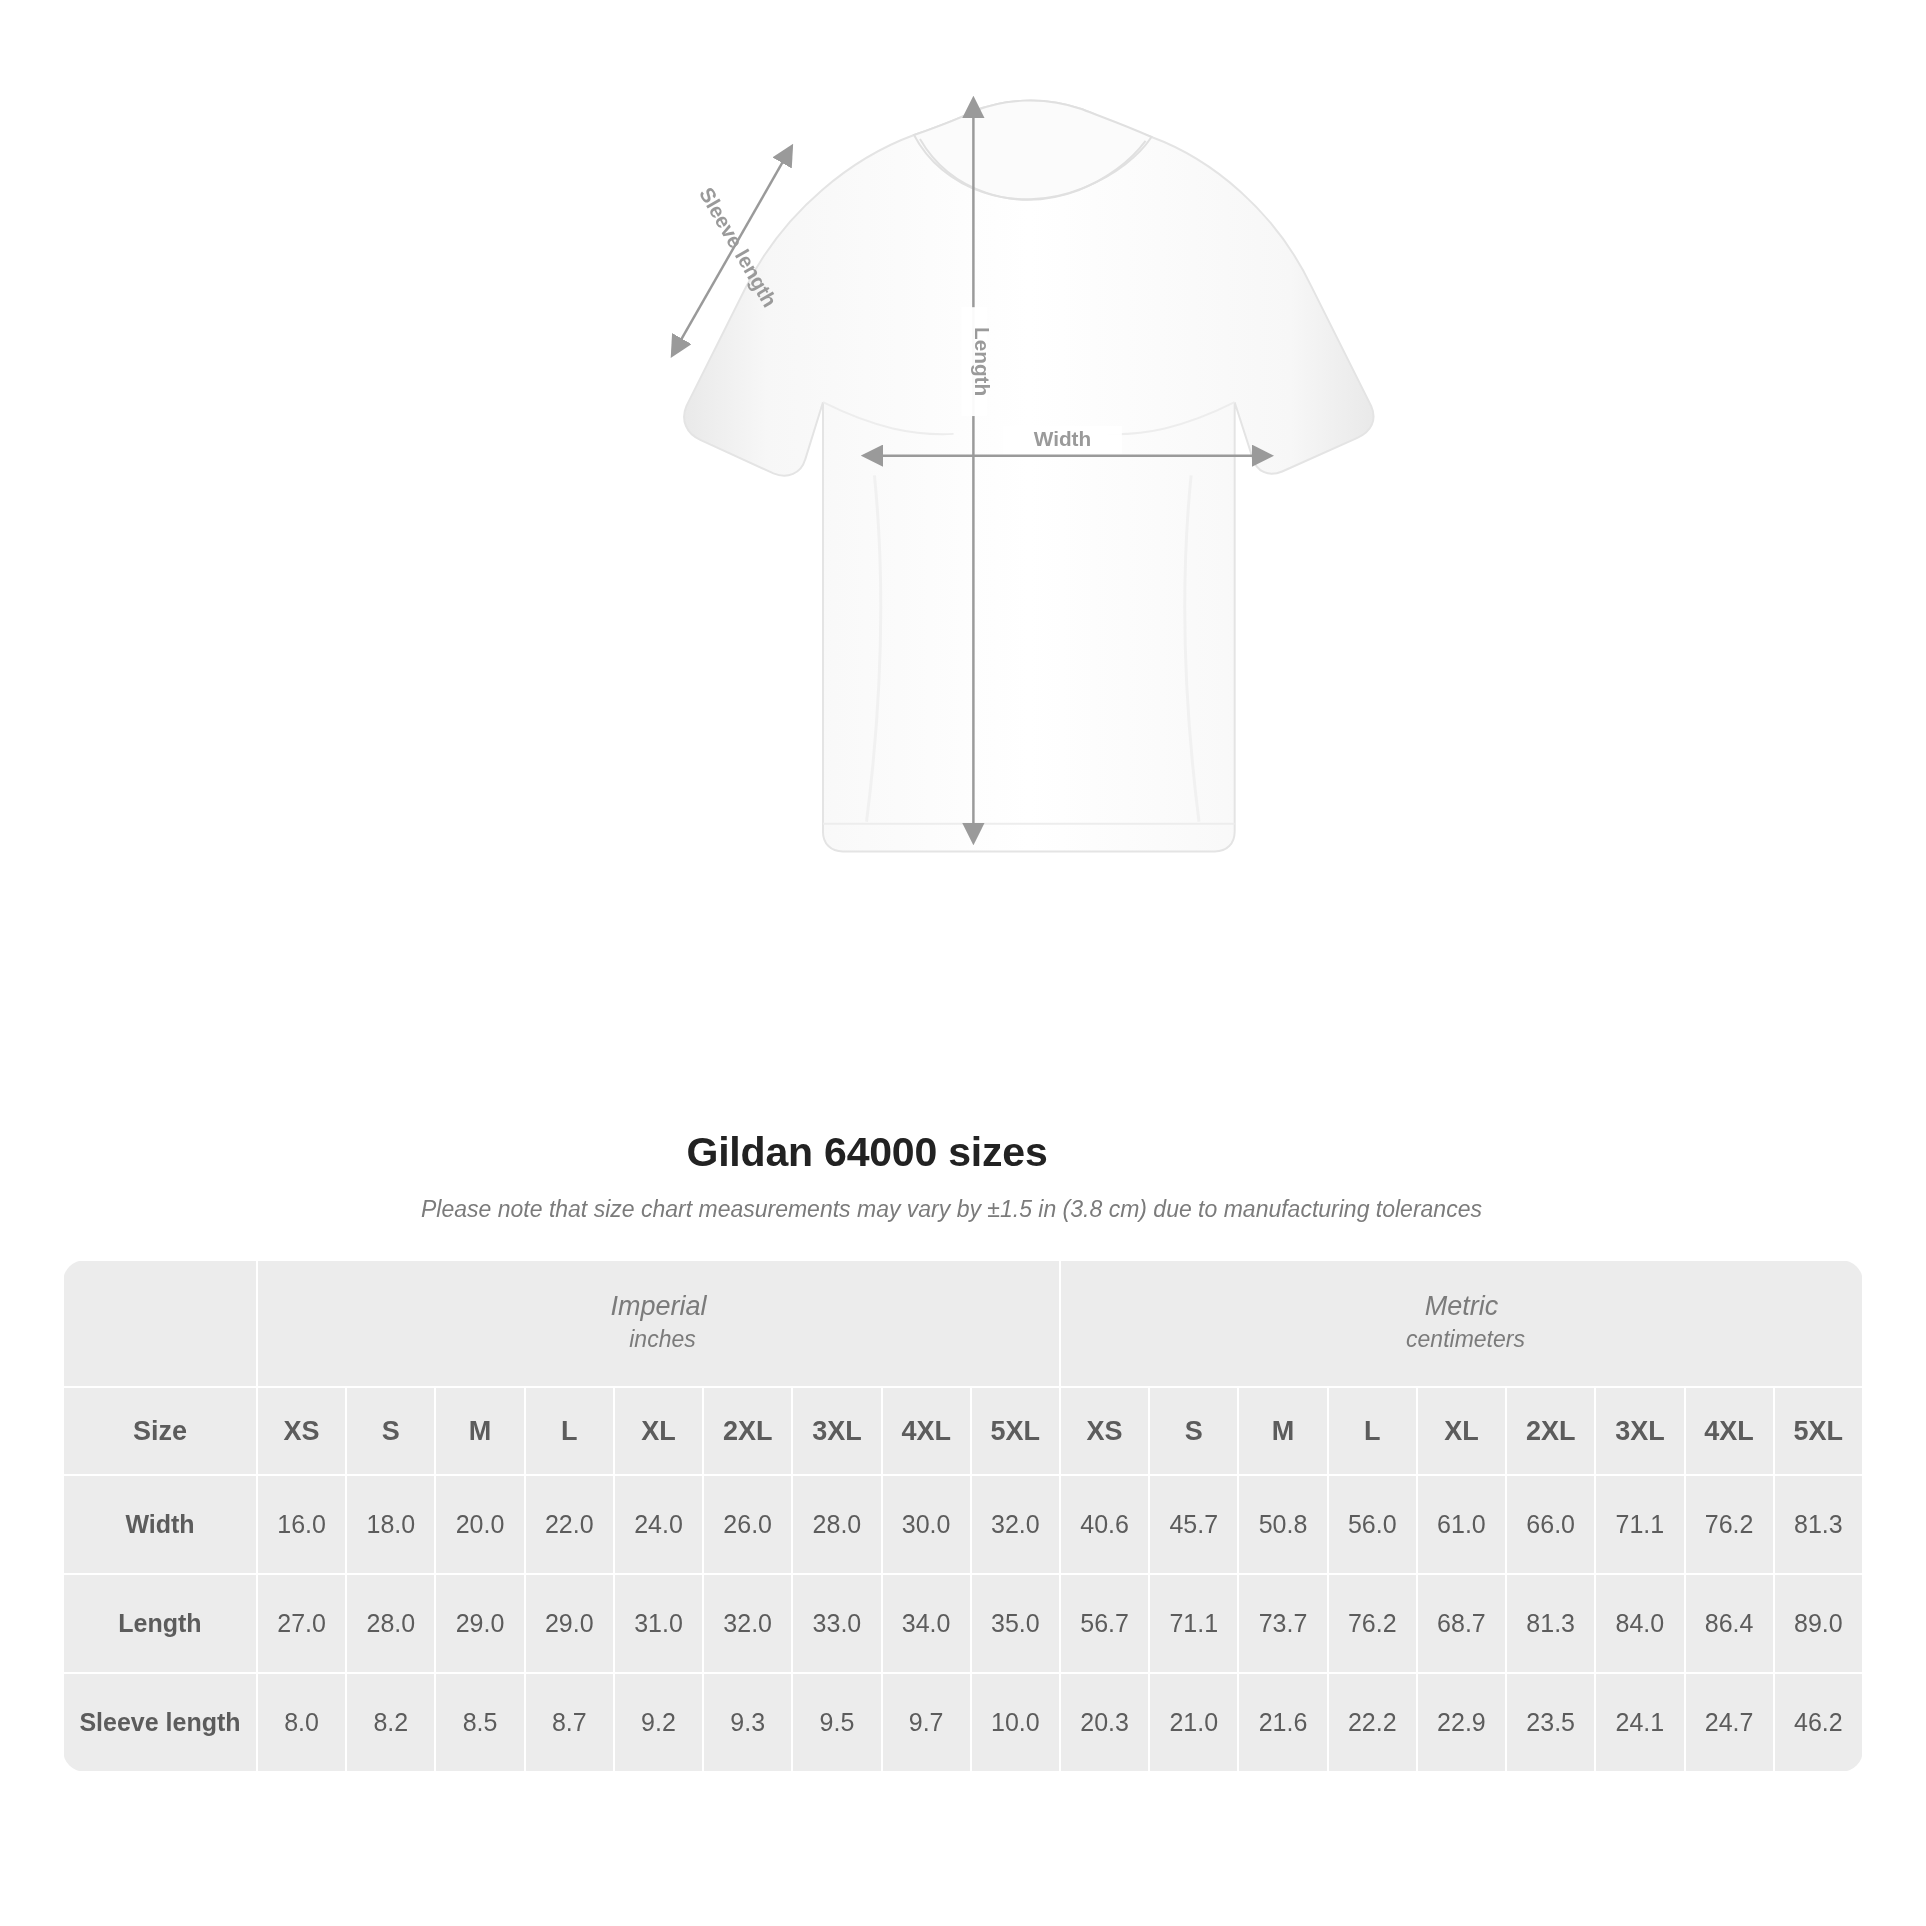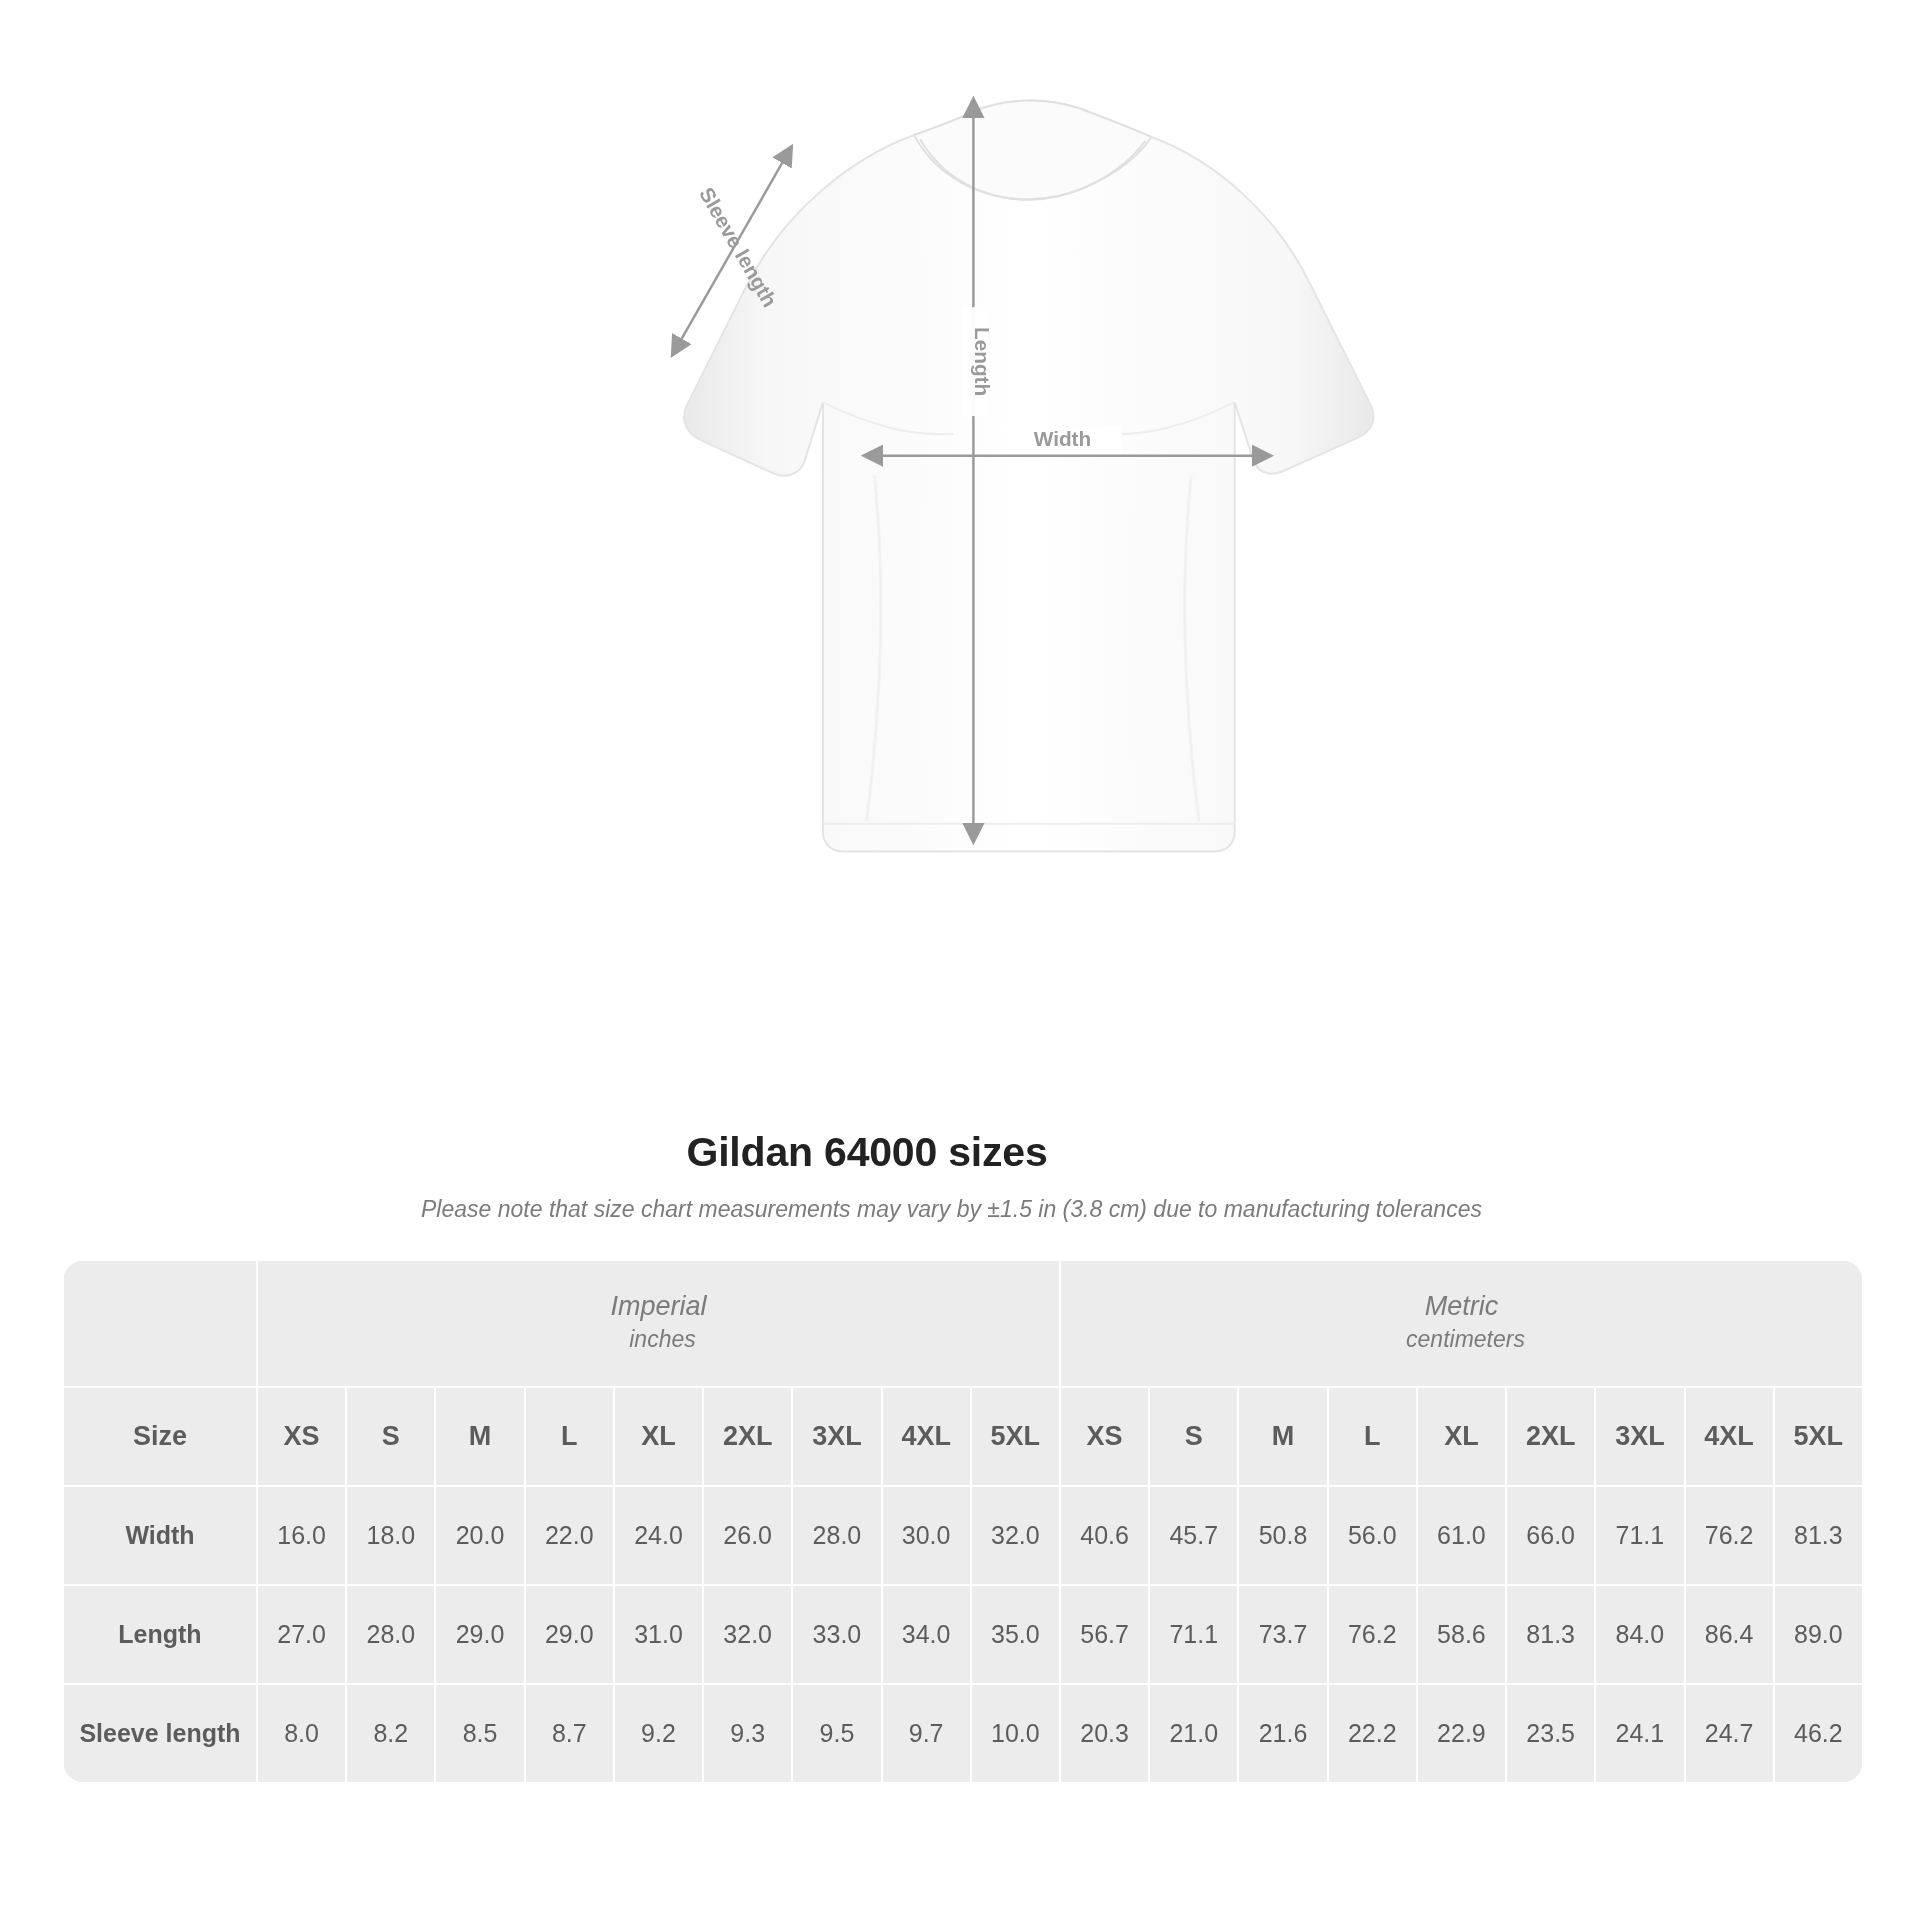--- a/index.html
+++ b/index.html
@@ -76,21 +76,21 @@
     line-height: 1.15;
   }
   .unit-head .u-sub {
     font-size: 23px;
     font-style: italic;
     color: #7b7b7b;
     line-height: 1.5;
     margin-left: 8px;
   }
   .corner-cell { background: #ececec; }
-  tr.hdr-row td { height: 99px; font-size: 27px; font-weight: bold; color: #5c5c5c; }
+  tr.hdr-row td { height: 88px; font-size: 27px; font-weight: bold; color: #5c5c5c; }
   tr.data-row td { height: 99px; }
   td.row-label {
     font-weight: bold;
     font-size: 27px;
     color: #5c5c5c;
     width: 194px;
   }
   td.val { font-size: 26px; color: #5c5c5c; }
   .rounded-tl { border-top-left-radius: 22px; }
   .rounded-tr { border-top-right-radius: 22px; }
@@ -253,21 +253,21 @@
           <td class="val">29.0</td>
           <td class="val">31.0</td>
           <td class="val">32.0</td>
           <td class="val">33.0</td>
           <td class="val">34.0</td>
           <td class="val">35.0</td>
           <td class="val">56.7</td>
           <td class="val">71.1</td>
           <td class="val">73.7</td>
           <td class="val">76.2</td>
-          <td class="val">58.6</td>
+          <td class="val">68.7</td>
           <td class="val">81.3</td>
           <td class="val">84.0</td>
           <td class="val">86.4</td>
           <td class="val">89.0</td>
         </tr>
 
         <tr class="data-row">
           <td class="row-label rounded-bl">Sleeve length</td>
           <td class="val">8.0</td>
           <td class="val">8.2</td>

